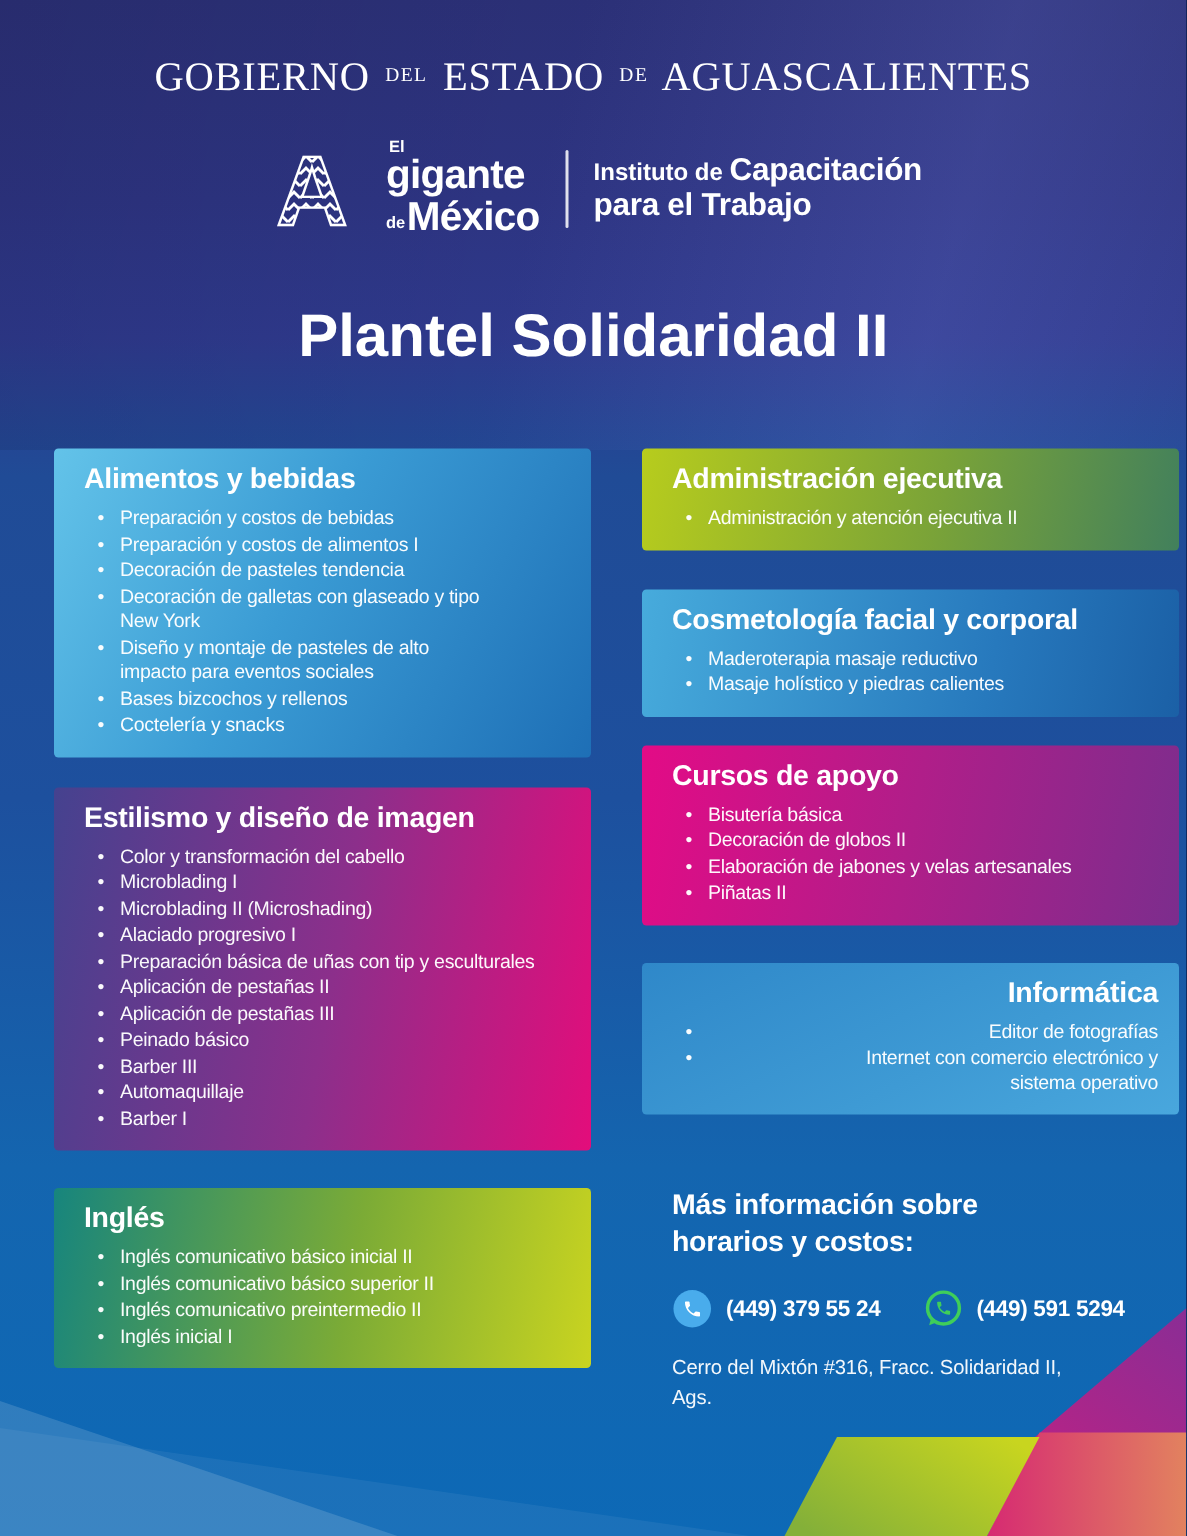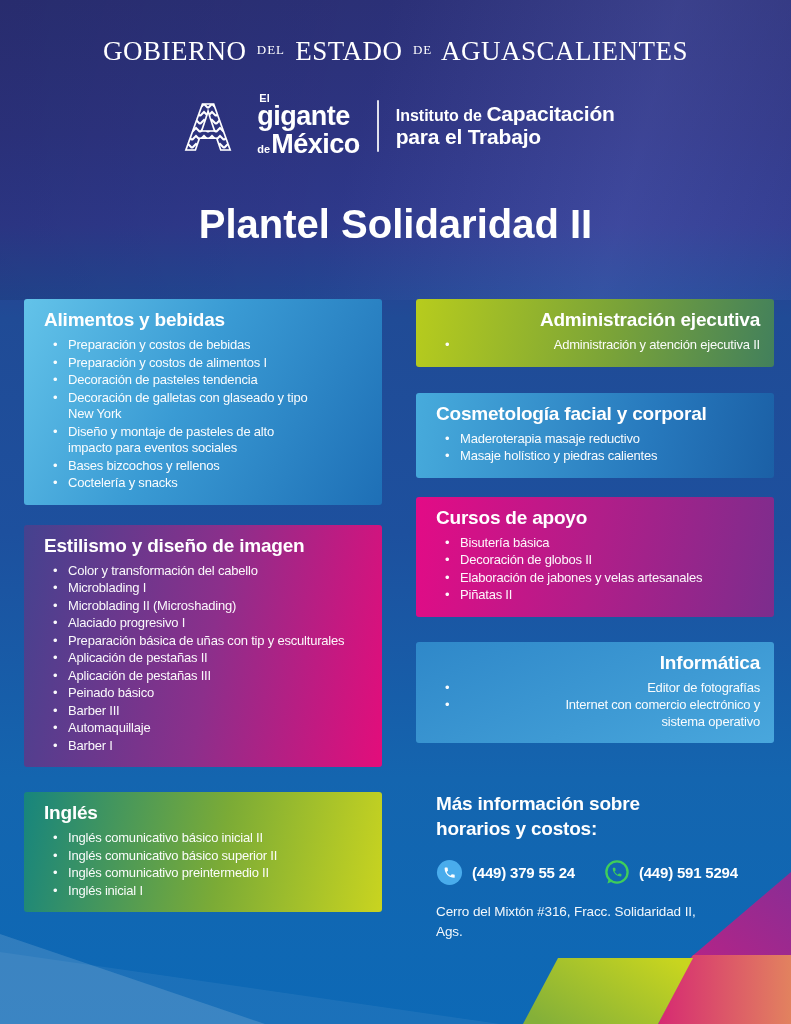--- a/index.html
+++ b/index.html
@@ -24,32 +24,32 @@
   .brand-gigante{font-size:27px;letter-spacing:-0.5px;}
   .brand-row{display:flex;align-items:flex-end;margin-top:1px;}
   .brand-de{font-size:11px;margin:0 1px 3px 0;}
   .brand-mexico{font-size:27px;letter-spacing:-0.5px;}
   .logo-divider{width:2px;height:52px;background:rgba(255,255,255,0.85);border-radius:1px;}
   .institute{display:flex;flex-direction:column;line-height:1.05;}
   .inst-reg{font-size:16px;font-weight:700;}
   .inst-bold{font-size:21px;font-weight:800;letter-spacing:-0.2px;}
   .page-title{margin-top:44px;text-align:center;font-size:40px;font-weight:800;letter-spacing:0;}
   
-  .columns{display:flex;gap:34px;padding:0 24px;margin-top:52px;align-items:flex-start;}
+  .columns{display:flex;gap:34px;padding:0 36px;margin-top:52px;align-items:flex-start;}
   .col{width:358px;flex:0 0 358px;display:flex;flex-direction:column;}
   .card{border-radius:3px;padding:10px 14px 12px 18px;}
   .card h2{margin:0 0 6px 2px;font-size:19px;line-height:22px;font-weight:700;letter-spacing:-0.2px;white-space:nowrap;}
   .card ul{list-style:none;margin:0;padding:0;}
   .card li{position:relative;padding-left:26px;font-size:13px;line-height:16.5px;letter-spacing:-0.2px;
            margin-bottom:1px;color:rgba(255,255,255,0.97);white-space:pre-line;}
   .card li::before{content:"\2022";position:absolute;left:11px;top:0;}
   .g-alimentos{background:linear-gradient(118deg,#63c3e9 0%,#3a9bd4 45%,#1e6fb6 100%);}
   .g-estilismo{background:linear-gradient(100deg,#45428f 0%,#8c2f8b 52%,#e30d7b 100%);}
   .g-ingles{background:linear-gradient(100deg,#17857d 0%,#7bab36 55%,#c9d420 100%);}
-  .g-administracion{background:linear-gradient(100deg,#b7cc1d 0%,#7aa338 55%,#42805c 100%);text-align:right;}
+  .g-administracion{background:linear-gradient(100deg,#b7cc1d 0%,#7aa338 55%,#42805c 100%);}
   .g-cosmetologia{background:linear-gradient(100deg,#47abdc 0%,#2779bd 65%,#1b60a6 100%);}
   .g-cursos{background:linear-gradient(100deg,#e30b86 0%,#b01e89 50%,#7c2d8d 100%);}
   .g-informatica{background:linear-gradient(155deg,#2f88c9 0%,#3e9ad4 60%,#49a7dd 100%);text-align:right;}
   .mt20{margin-top:20px}.mt25{margin-top:25px}.mt26{margin-top:26px}.mt19{margin-top:19px}
   
   .contact{margin-top:48px;padding-left:20px;}
   .contact-heading{font-size:19px;line-height:25px;font-weight:800;white-space:pre-line;letter-spacing:-0.2px;}
   .phones{display:flex;align-items:flex-start;gap:28px;margin-top:18px;}
   .phone-item{display:flex;align-items:center;gap:9px;}
   .phone-number{font-size:15px;font-weight:800;letter-spacing:-0.2px;}

